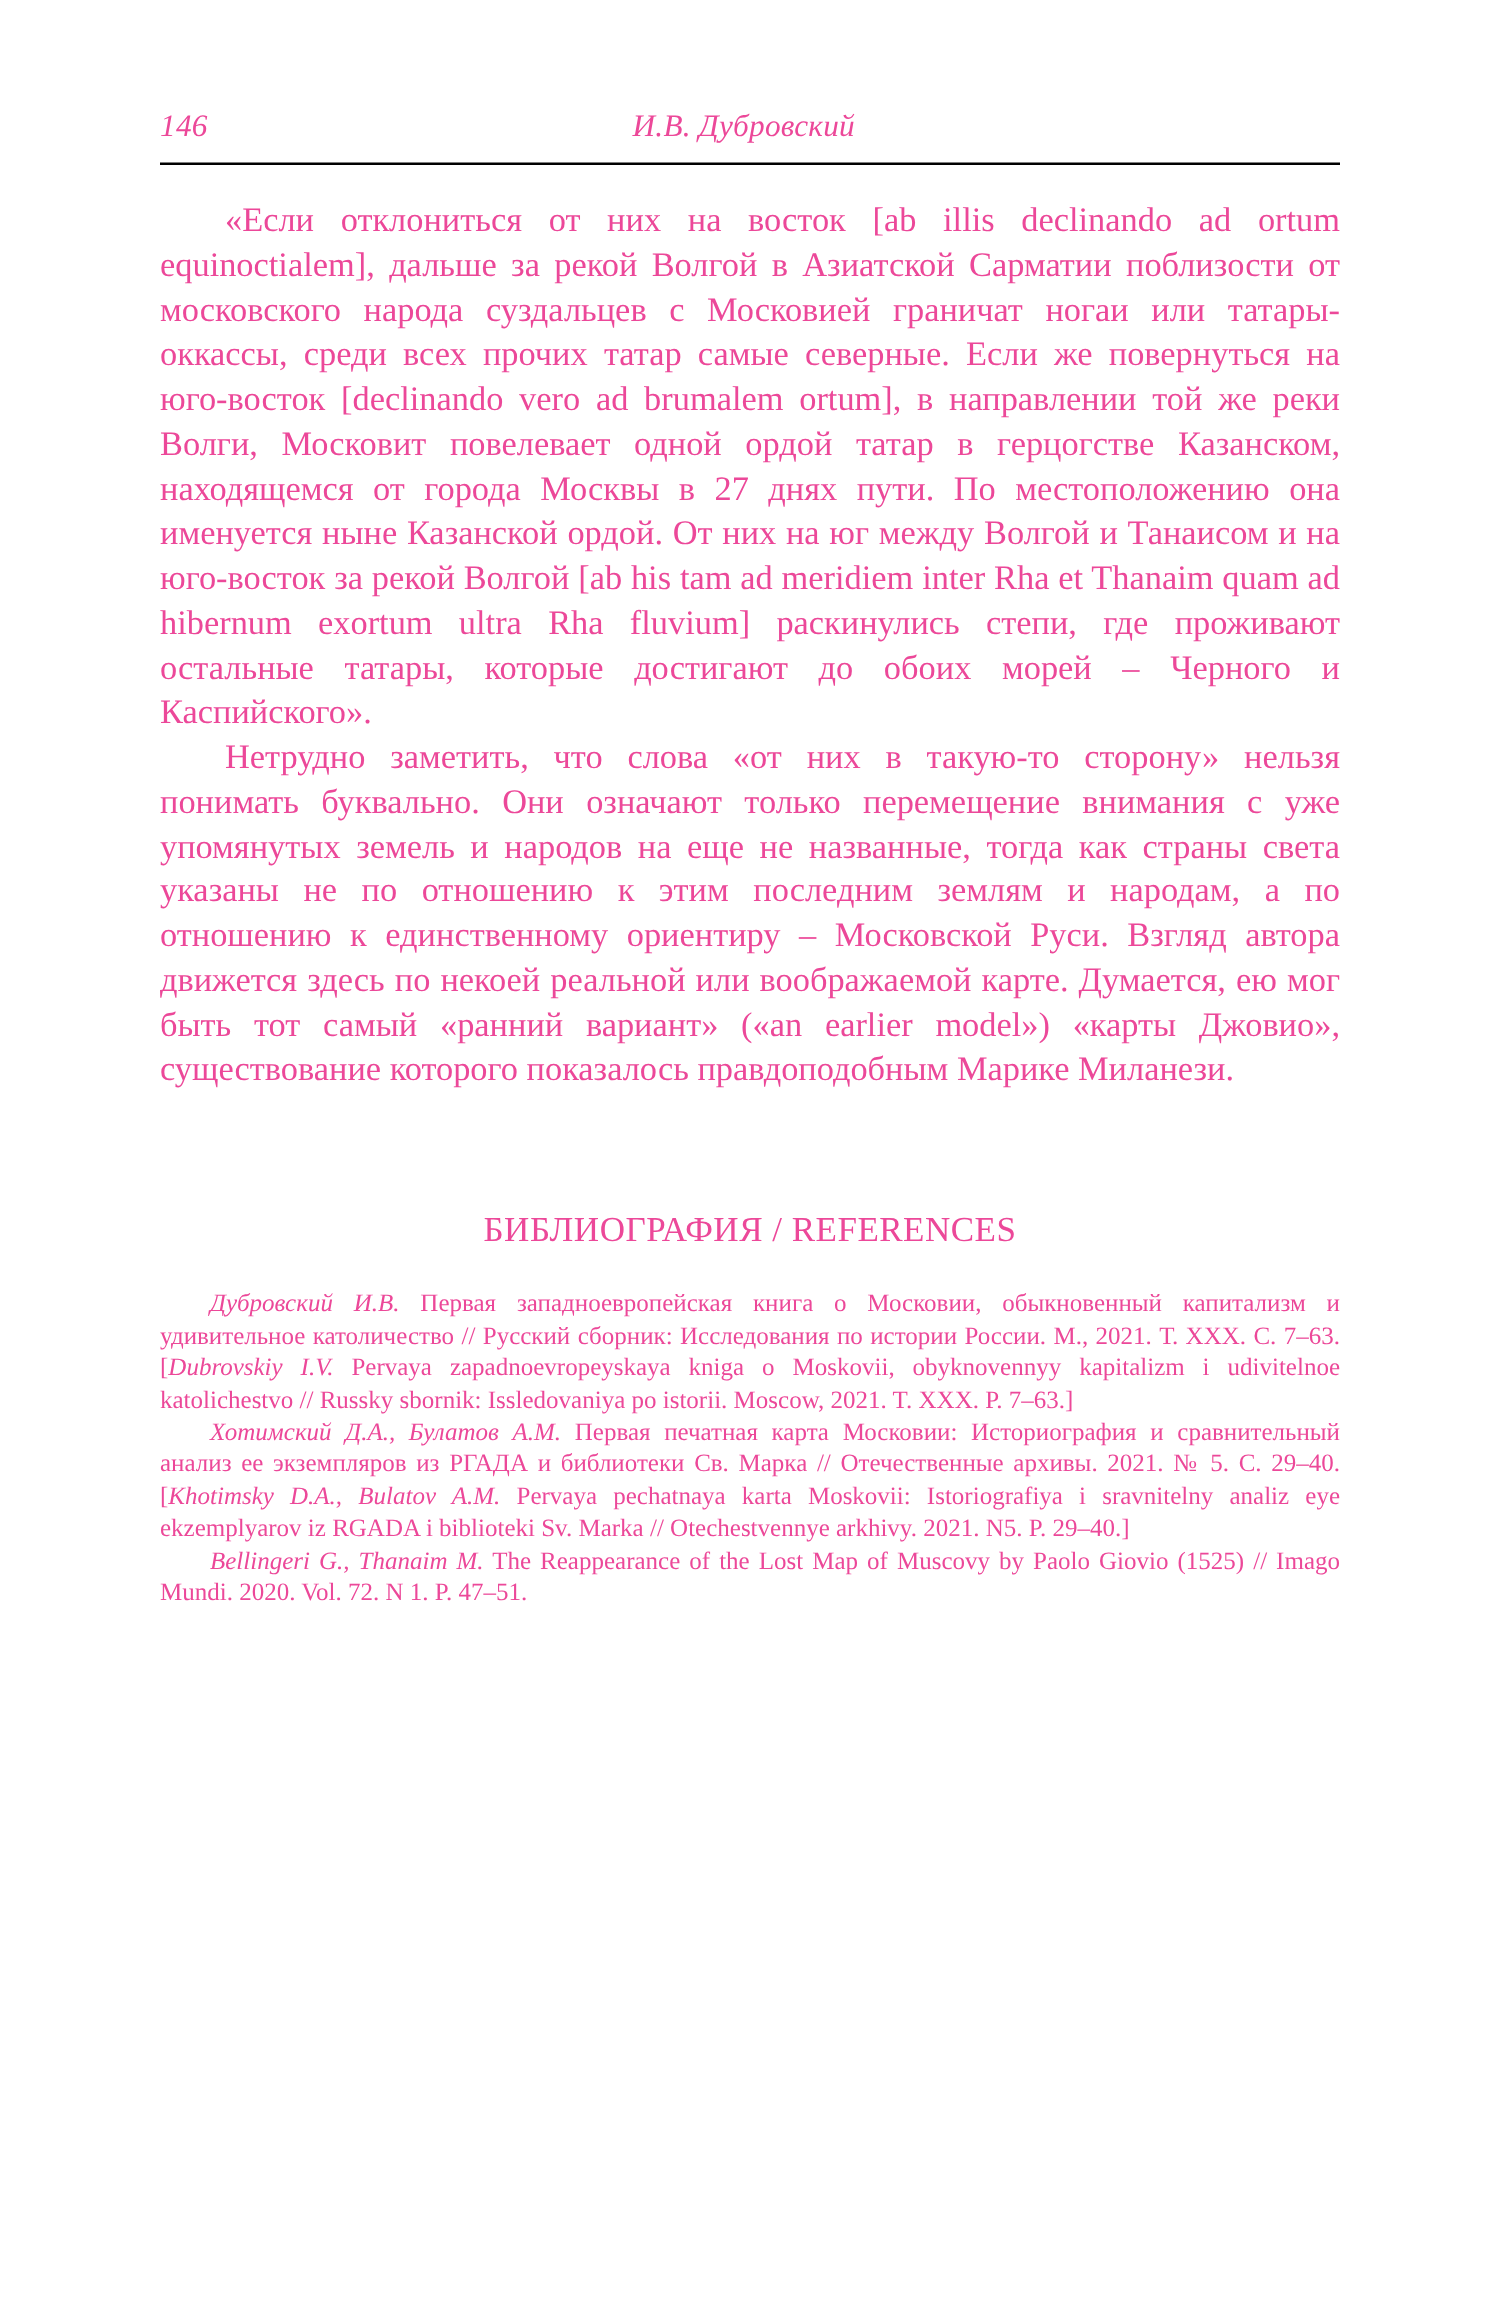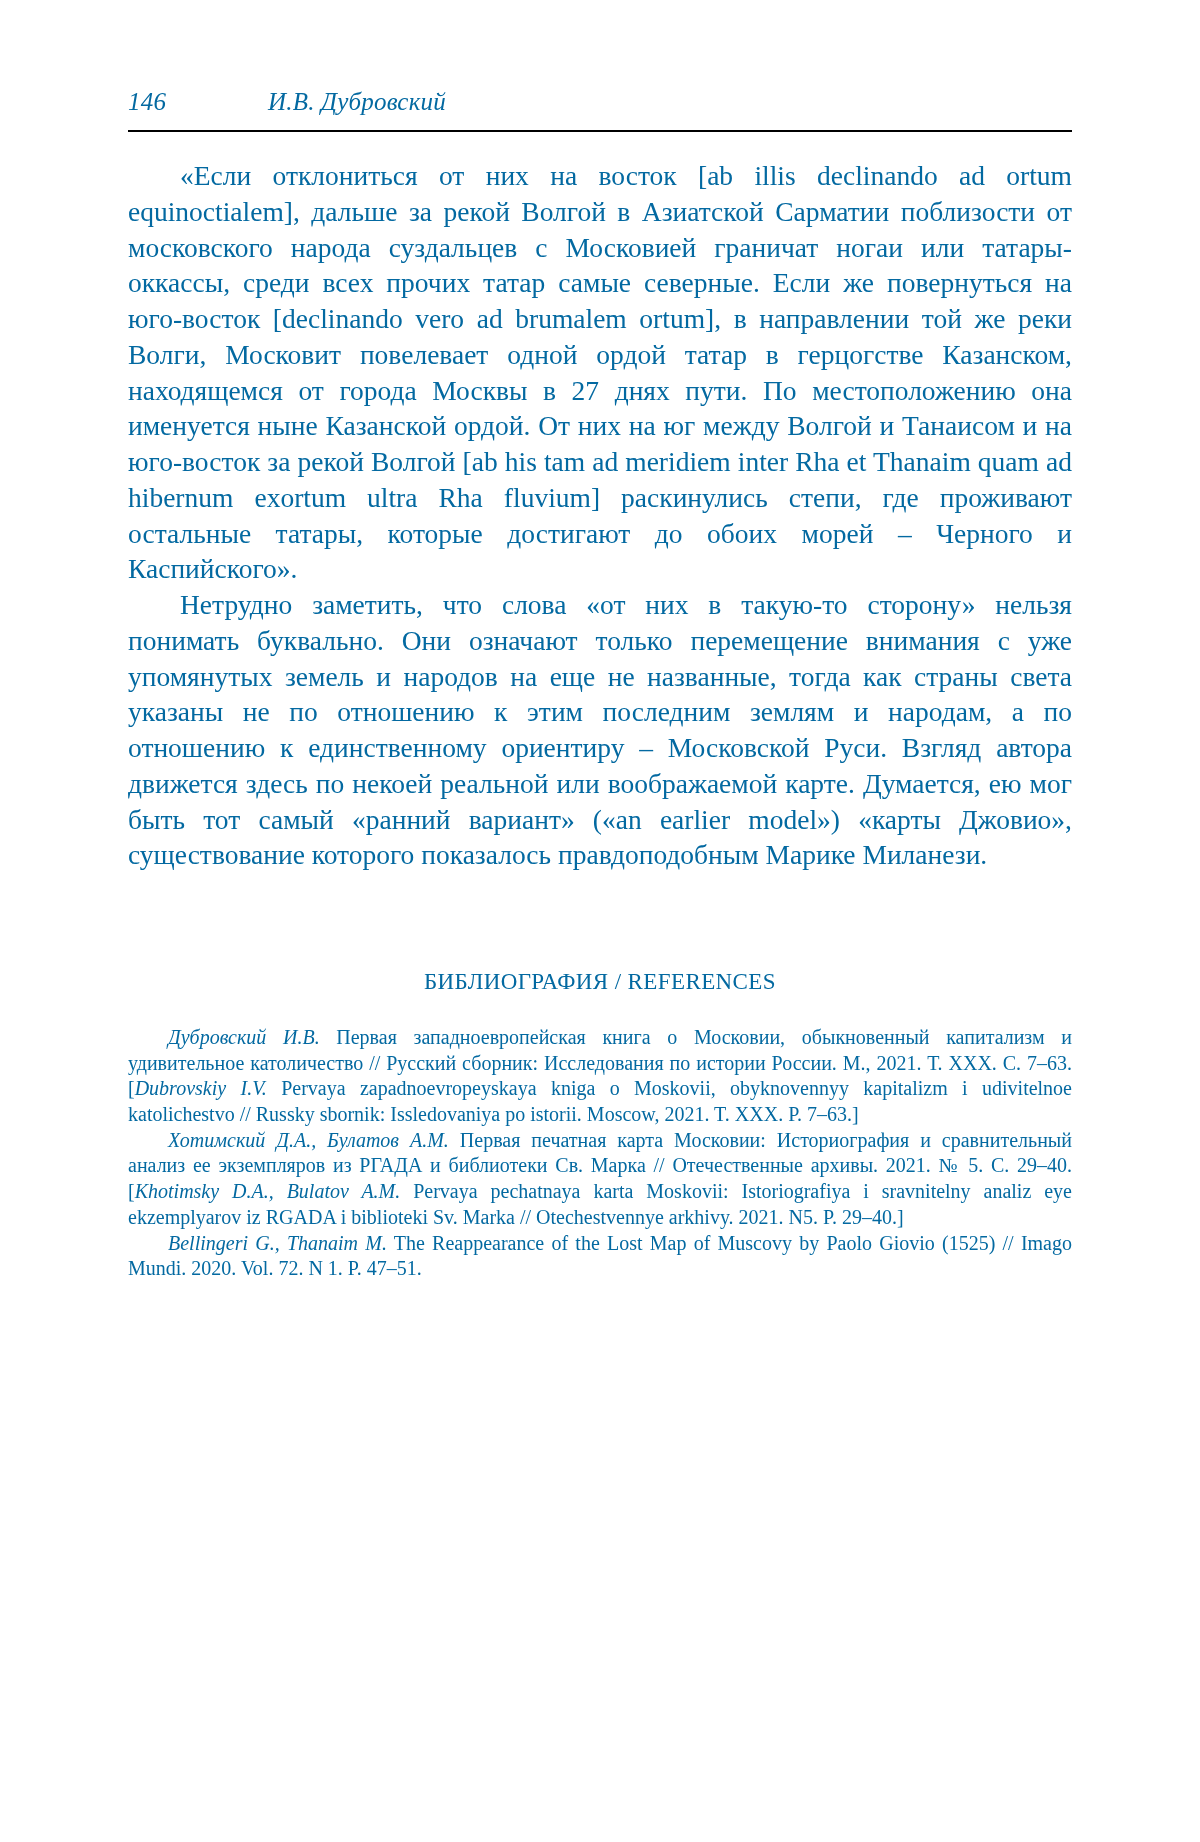--- a/index.html
+++ b/index.html
@@ -8,21 +8,21 @@
     background: #ffffff;
   }
   .page {
     position: relative;
     width: 1200px;
     height: 1842px;
     background: #ffffff;
     margin: 0 auto;
     box-sizing: border-box;
     font-family: "Liberation Serif", "DejaVu Serif", serif;
-    color: #0369a1;
+    color: #ec4899;
   }
   .content {
     position: absolute;
     left: 128px;
     top: 88px;
     width: 944px;
   }
   
   .runhead {
     display: flex;
@@ -30,20 +30,21 @@
     font-style: italic;
     font-size: 25px;
     letter-spacing: 0.2px;
   }
   .runhead .folio {
     width: 140px;
     text-align: left;
   }
   .runhead .author {
     flex: 1;
+    text-align: center;
     padding-right: 150px;
   }
   .rule {
     border-bottom: 2.5px solid #000;
     margin-top: 14px;
     margin-bottom: 26px;
   }
   
   p.body {
     margin: 0;
@@ -55,21 +56,21 @@
   }
   p.body + p.body {
     margin-top: 0px;
   }
   
   h2.refhead {
     margin: 0;
     padding-top: 96px;
     padding-bottom: 30px;
     font-weight: normal;
-    font-size: 23px;
+    font-size: 28px;
     text-align: center;
     letter-spacing: 0.4px;
   }
   
   p.ref {
     margin: 0;
     font-size: 20px;
     line-height: 1.285;
     text-align: justify;
     text-indent: 40px;

